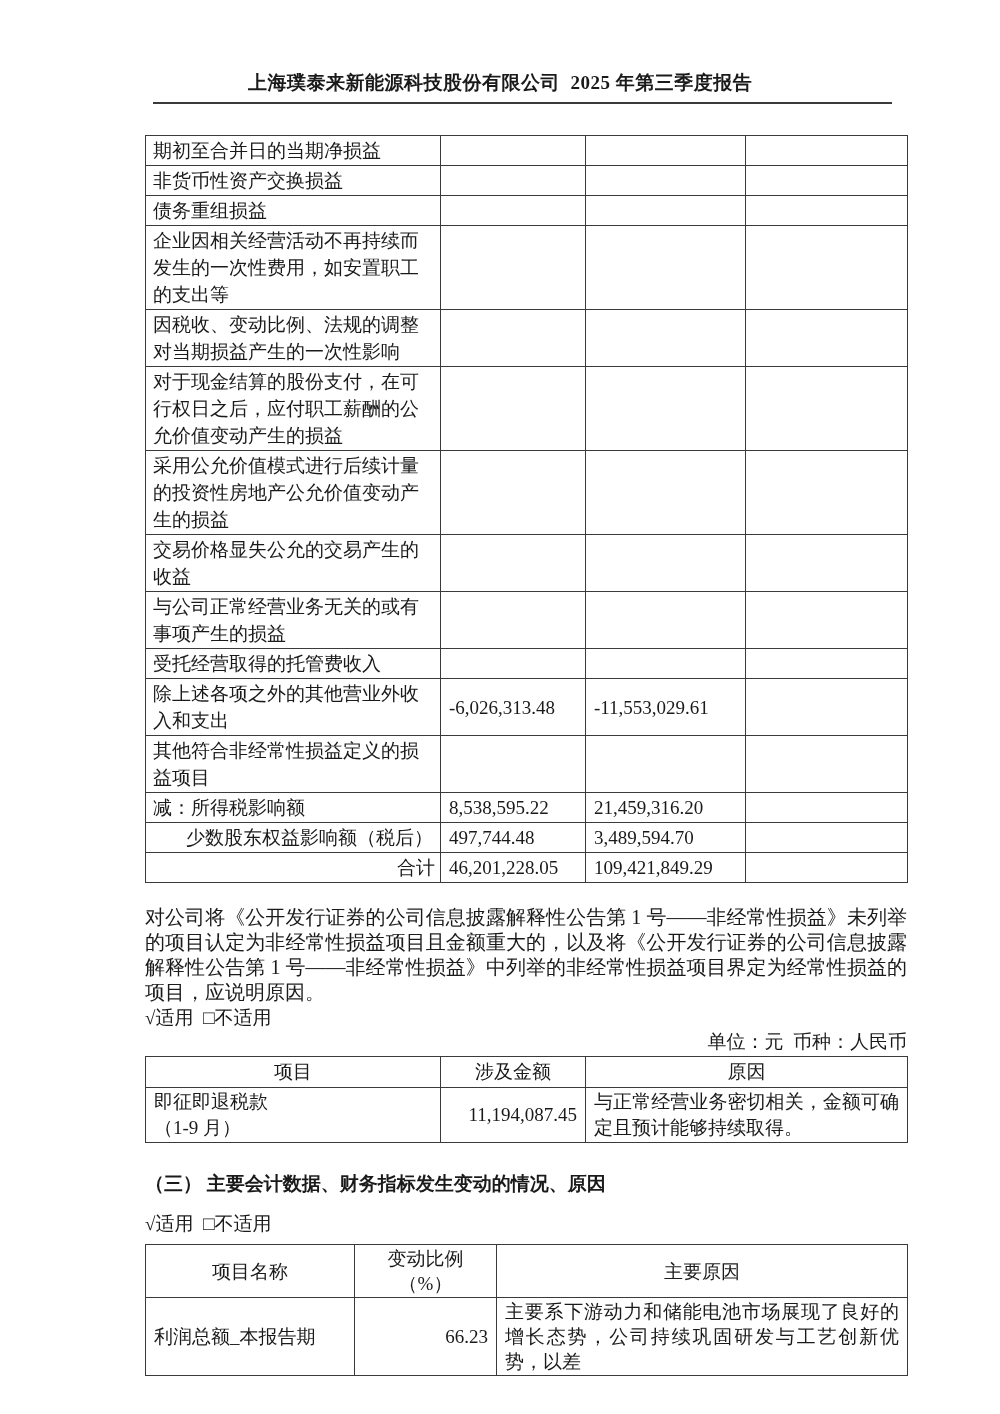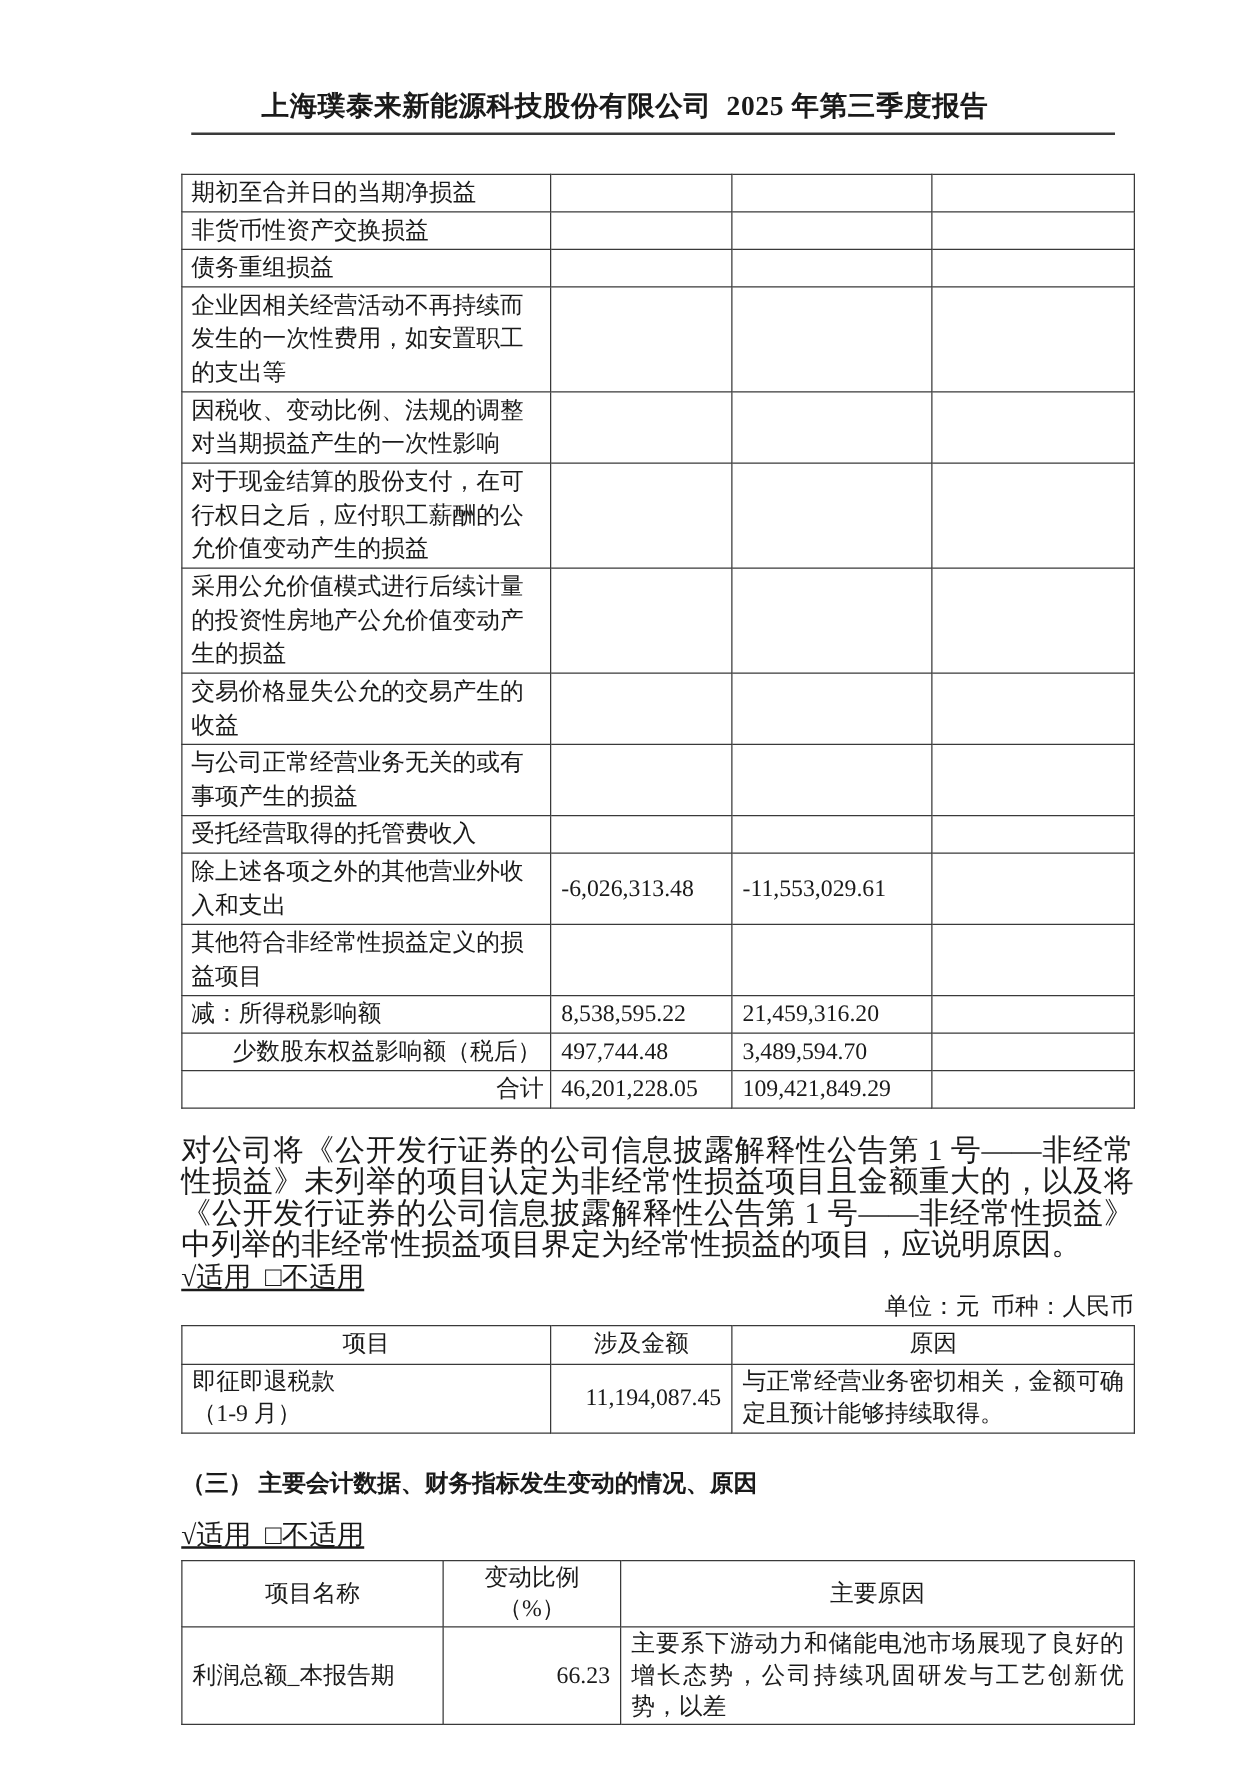--- a/index.html
+++ b/index.html
@@ -7,21 +7,21 @@
   body {
     font-family:"Liberation Serif","DejaVu Serif",serif;
     color:#1a1a1a;
     overflow:hidden;
   }
   .page { width:1000px; height:1414px; position:relative; }
 
   .header-title {
     margin-top:70px;
     text-align:center;
-    font-size:22px;
+    font-size:19px;
     font-weight:bold;
     white-space:pre;
     letter-spacing:0.5px;
   }
   .header-rule {
     border-top:2px solid #3a3a3a;
     margin:6px 108px 0 153px;
     height:0;
   }
 
@@ -39,29 +39,28 @@
   
   .t1 { margin-top:31px; }
   .t1 td { line-height:27px; }
   .t1 td.lbl { text-align:left; padding:1px 5px 1px 7px; }
   .t1 td.lbl.indent { padding-left:40px; }
   .t1 td.lbl.center { text-align:right; }
   .t1 td.num { padding-right:9px;margin-left:12px; }
 
   .para {
     margin-top:22px;
-    font-size:24px;
+    font-size:20px;
     line-height:25px;
     text-align:justify;
   }
   .applicable {
-    font-size:22px;
+    font-size:19px;
     line-height:25px;
     white-space:pre;
-    text-decoration:underline;
   }
   .unit-note {
     font-size:19px;
     line-height:24px;
     text-align:right;
     white-space:pre;
   }
 
   
   .t2 { margin-top:2px; }

